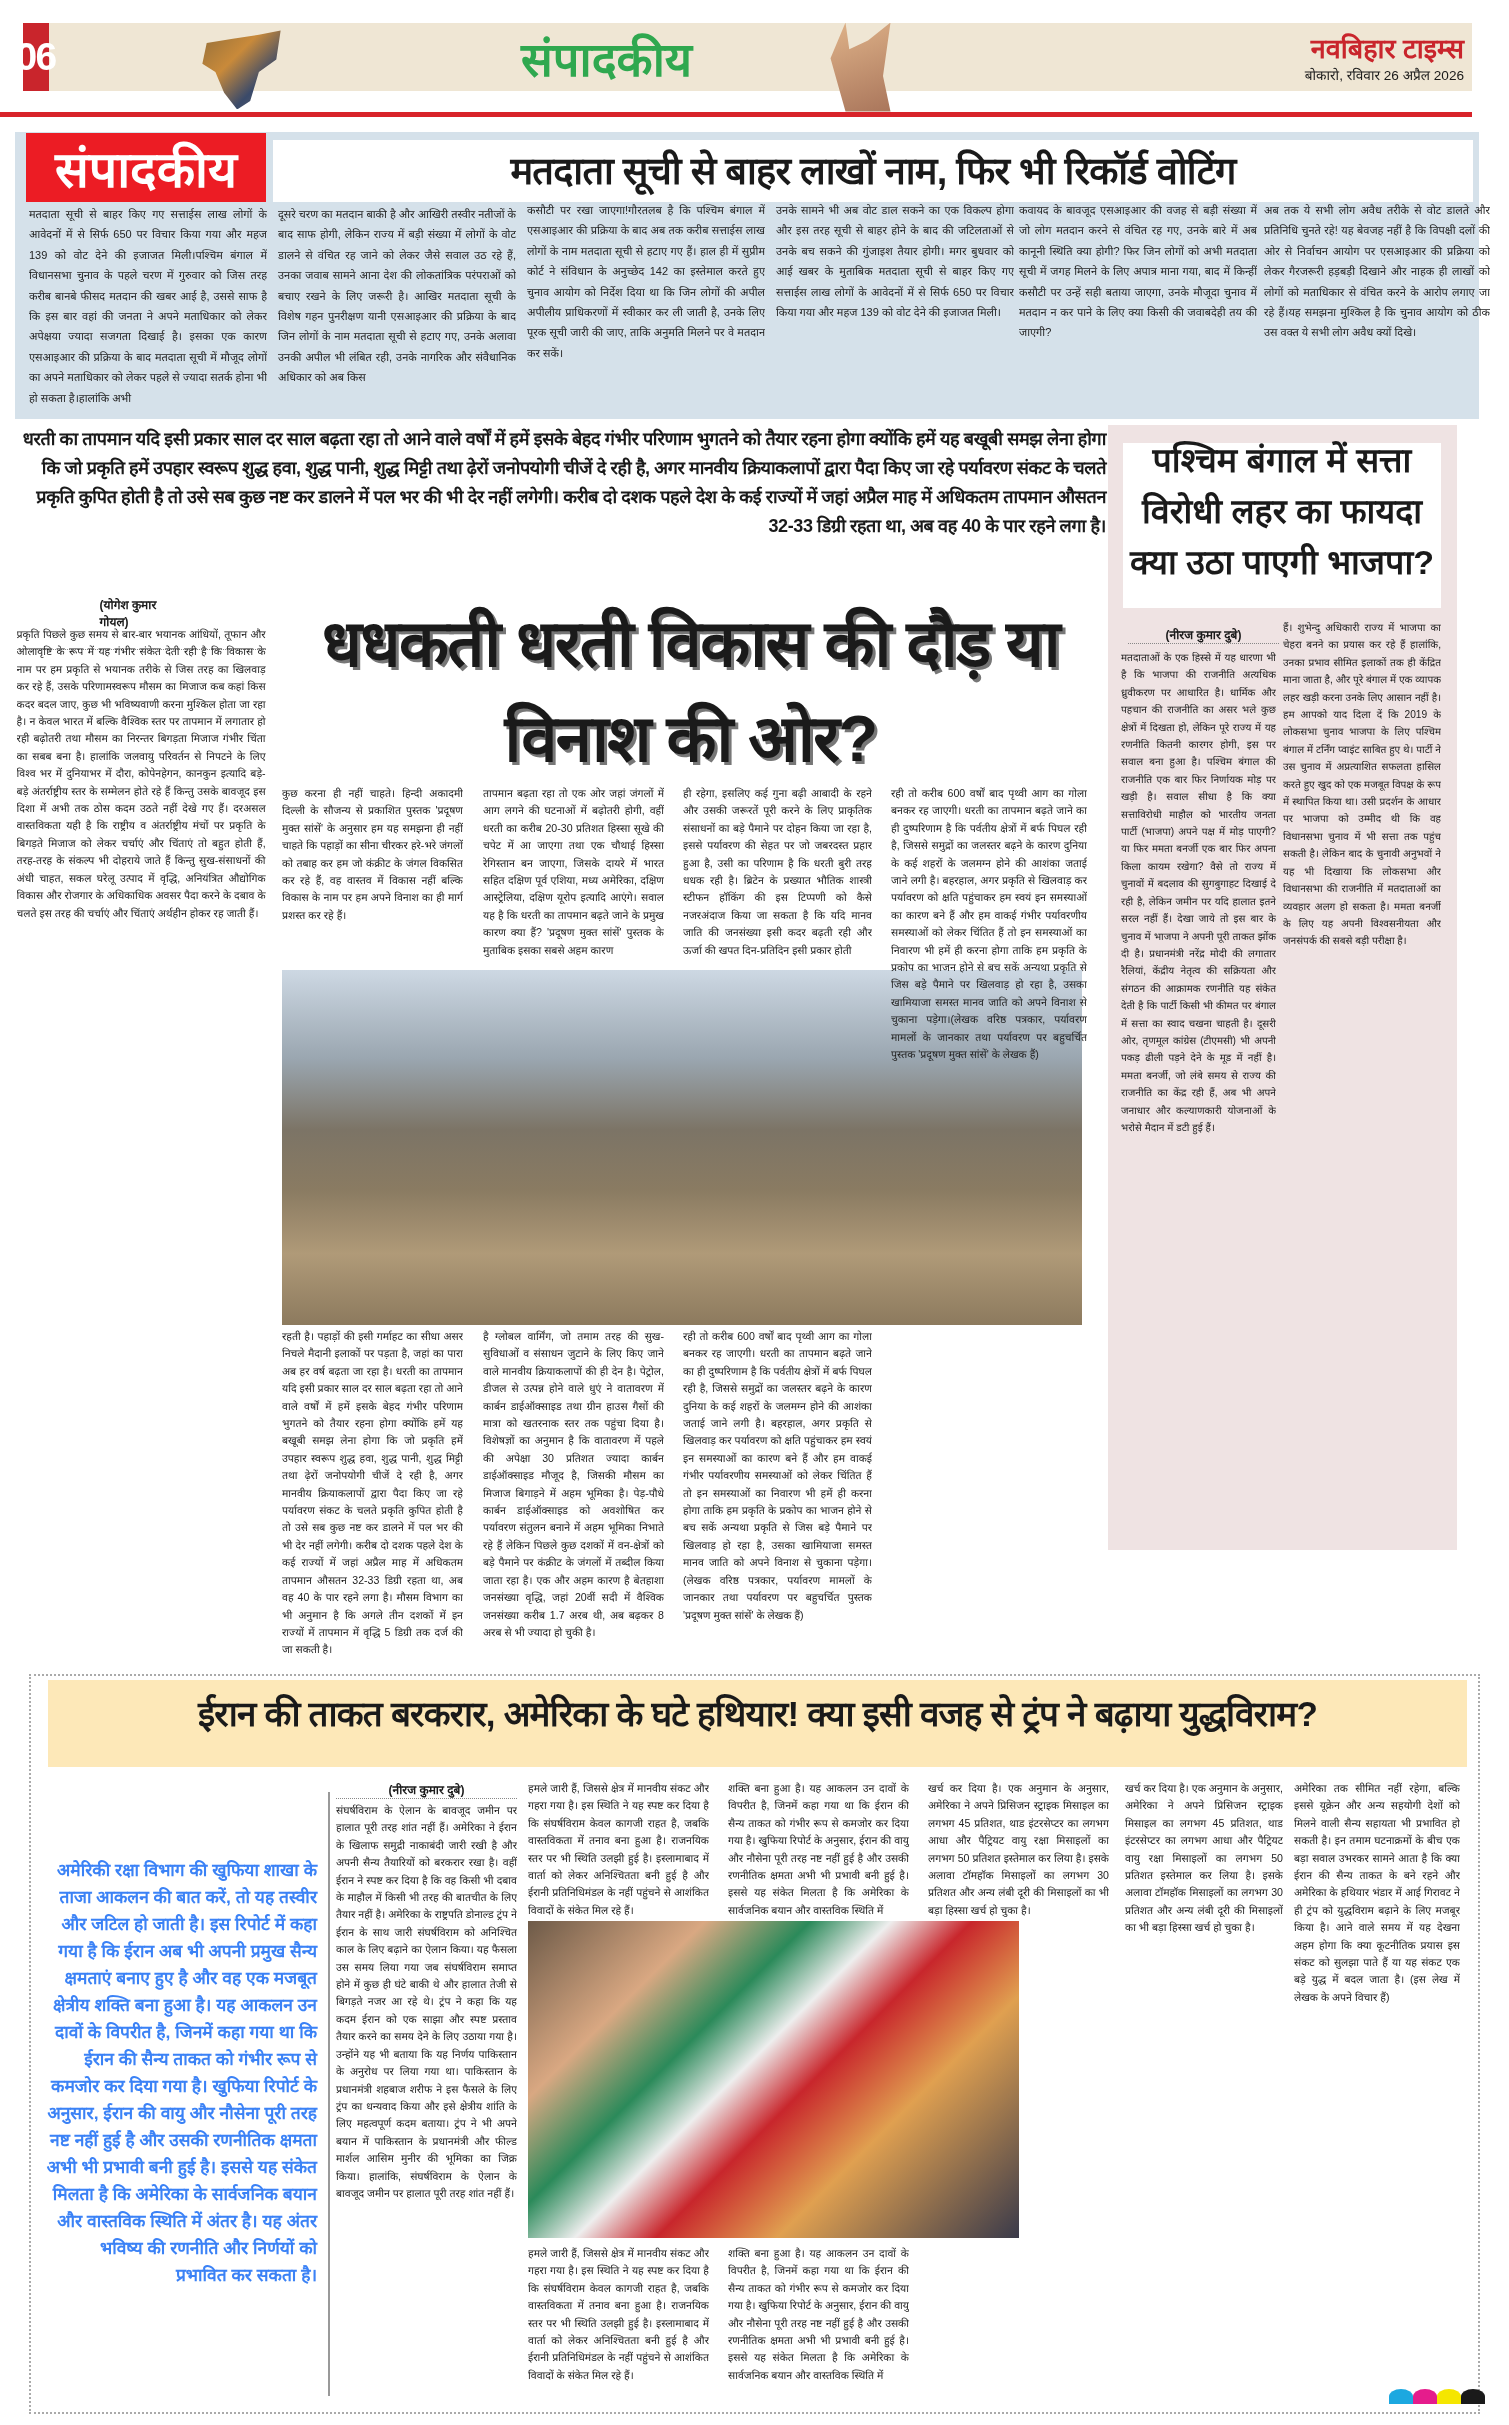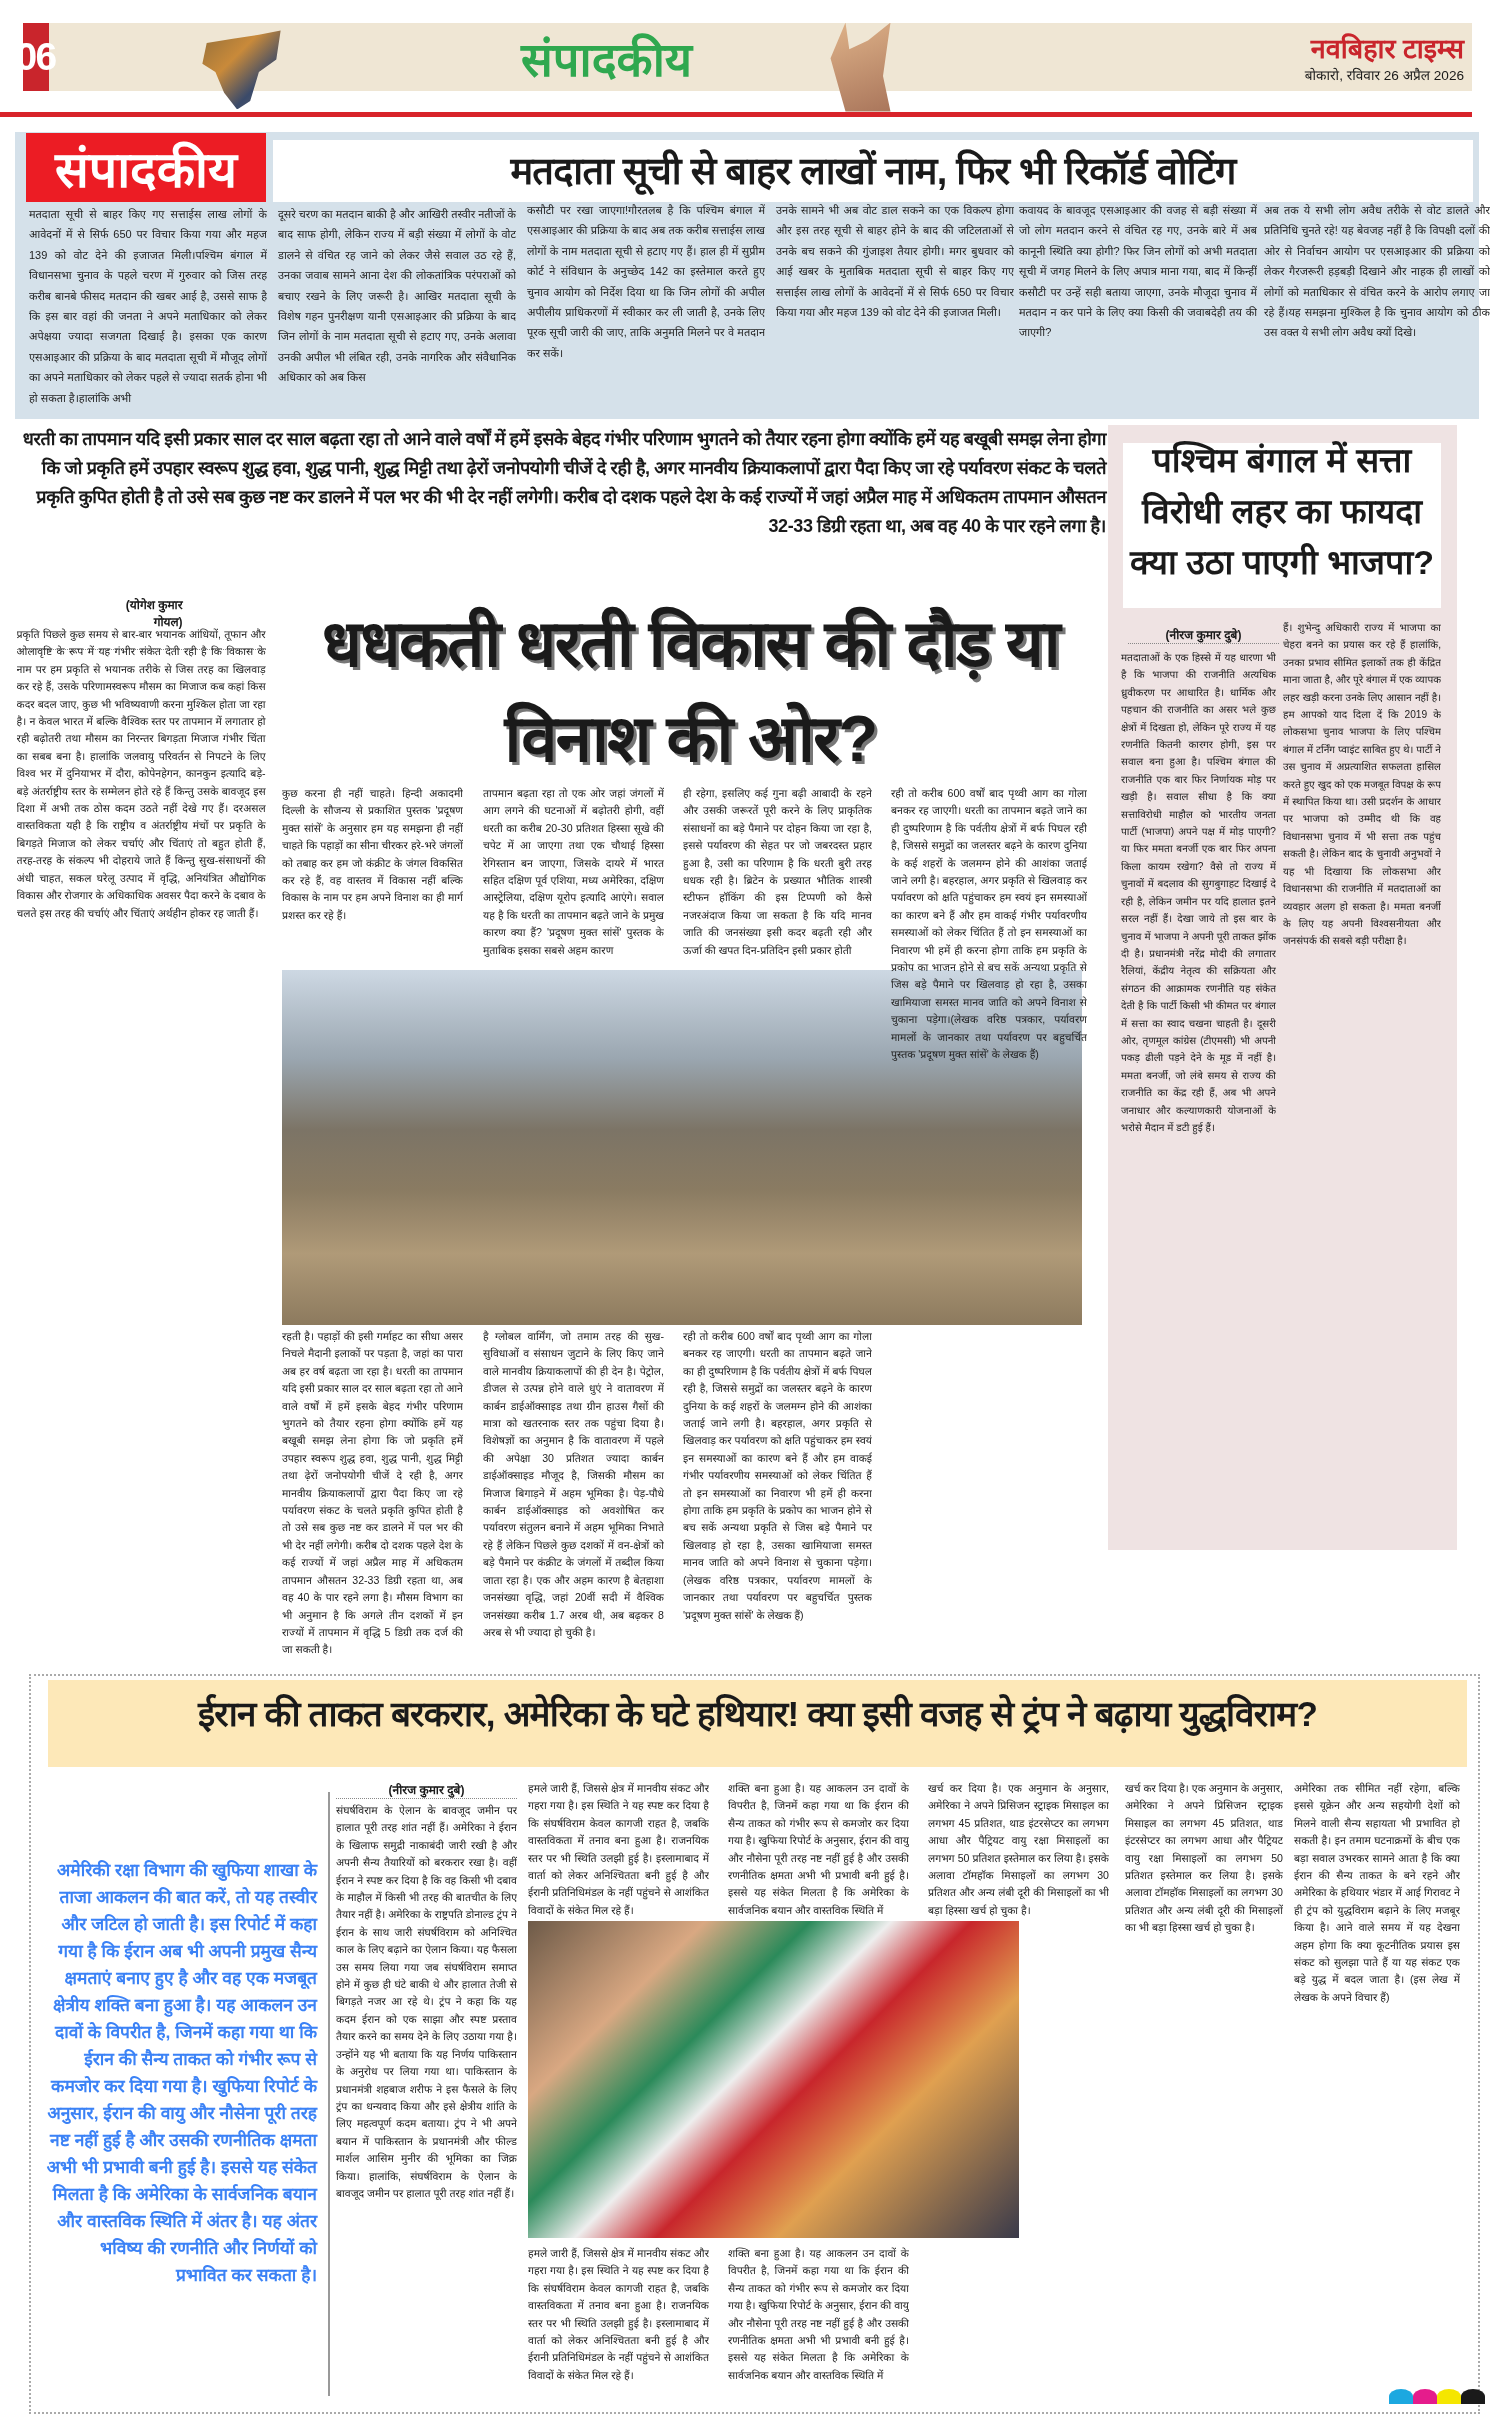--- a/index.html
+++ b/index.html
@@ -15,21 +15,21 @@
 #dateline{left:1245px;top:65px;width:219px;text-align:right;font:13.6px "Liberation Sans",sans-serif}
 #redrule{left:0;top:112px;width:1472px;height:4.5px;background:#d8232a}
 
 #edbox{left:15px;top:132px;width:1464px;height:287px;background:#d5e1ea}
 #edLabel{left:26px;top:133px;width:240px;height:69px;background:#ec1c24;color:#fff;font:bold 50px "Liberation Sans",sans-serif;display:flex;align-items:center;justify-content:center}
 #edHeadBox{left:273px;top:140px;width:1200px;height:62px;background:#fff}
 #edHead{left:273px;top:143px;width:1200px;text-align:center;font:bold 38px "Liberation Sans",sans-serif;letter-spacing:-0.8px}
 .edcol{top:204px;width:238px;font:11px/20.4px "Liberation Sans",sans-serif;text-align:justify;color:#222;height:211px;overflow:hidden}
 
 #deck{left:19px;top:425px;width:1087px;text-align:right;font:bold 18px/29px "Liberation Sans",sans-serif;letter-spacing:-0.4px}
-#byline1{left:16.6px;top:596px;width:75px;text-align:right;font:bold 12px "Liberation Sans",sans-serif;border-bottom:0.8px dotted #888;padding-bottom:19px;width:75px}
+#byline1{left:16.6px;top:596px;width:75px;text-align:left;font:bold 12px "Liberation Sans",sans-serif;border-bottom:0.8px dotted #888;padding-bottom:19px;width:75px}
 #envHead{left:268px;top:596px;width:845px;text-align:center;font:bold 65px/95px "Liberation Sans",sans-serif;letter-spacing:-1.5px;text-shadow:3px 3px 0 #777}
 .col{font:10.6px/17.4px "Liberation Sans",sans-serif;text-align:justify;color:#222;overflow:hidden}
 #envPhoto{left:282px;top:970px;width:800px;height:355px;background:linear-gradient(180deg,#cdd8e3 0%,#9aa6b0 25%,#7c7466 45%,#8a7b62 62%,#b09a78 80%,#8c7a5e 100%)}
 
 #bengal{left:1108px;top:425px;width:349px;height:1125px;background:#efe3e3}
 #bengalHeadBox{left:1123px;top:443px;width:318px;height:165px;background:#fff}
 #bengalHead{left:1123px;top:435px;width:318px;text-align:center;font:bold 34px/51px "Liberation Sans",sans-serif}
 #byline2{left:1128px;top:626px;width:151px;text-align:center;font:bold 12px "Liberation Sans",sans-serif;border-bottom:0.8px dotted #888}
 
 #iranBorder{left:29px;top:1674px;width:1451px;height:740px;border:2.3px dotted #aaa}

